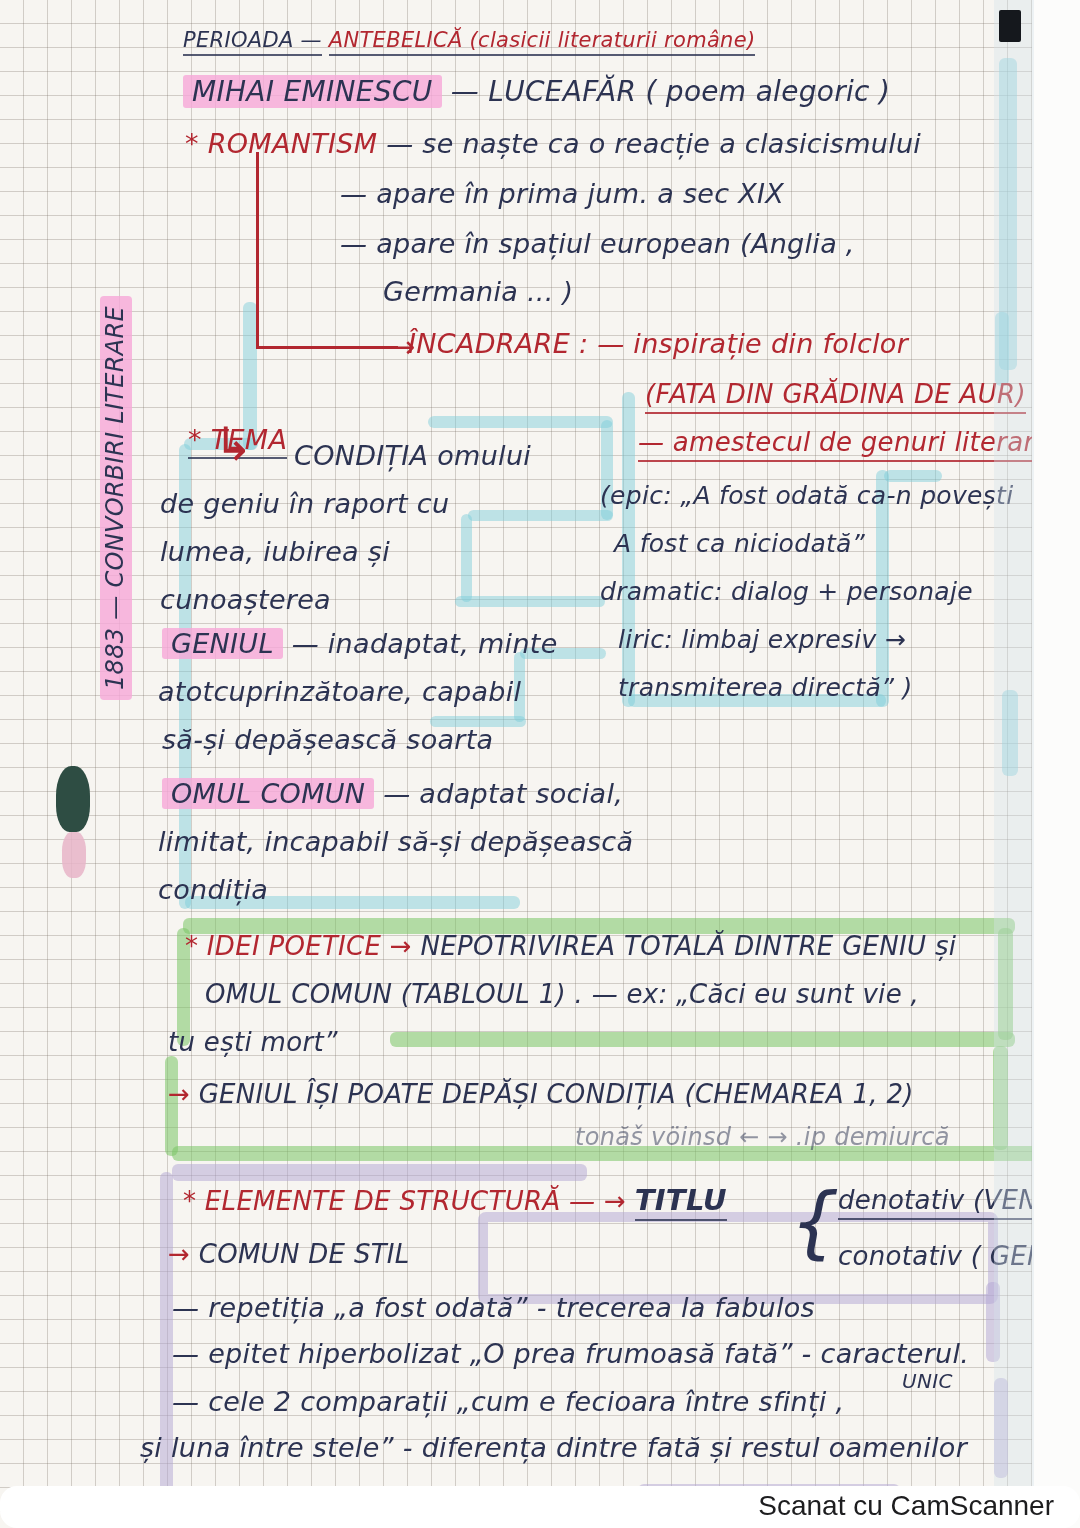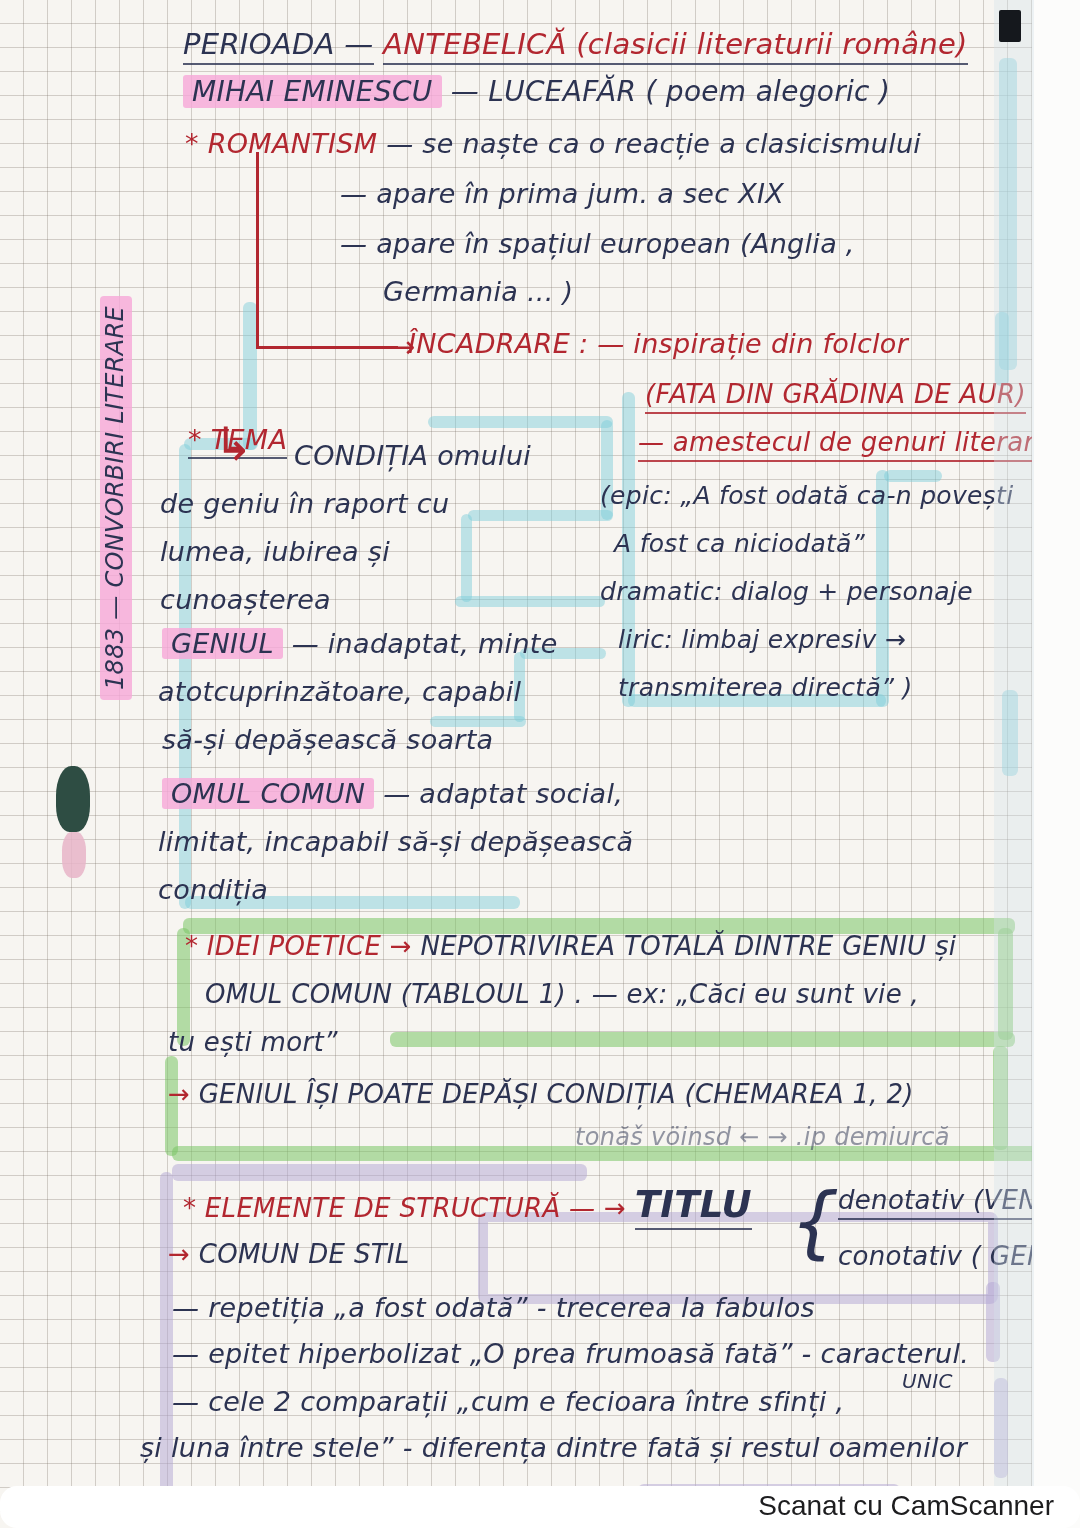--- a/index.html
+++ b/index.html
@@ -66,21 +66,21 @@
   <div class="mk purple" style="left:160px;top:1172px;width:13px;height:340px"></div>
   <div class="mk" style="left:478px;top:1212px;width:500px;height:72px;border:10px solid rgba(178,166,212,.5);border-radius:8px;"></div>
   <div class="mk purple" style="left:986px;top:1282px;width:14px;height:80px"></div>
   <div class="mk purple" style="left:994px;top:1378px;width:14px;height:100px"></div>
   <div class="mk purple" style="left:638px;top:1484px;width:262px;height:12px"></div>
 
   <div class="bracket" style="left:256px;top:152px;width:3px;height:196px"></div>
   <div class="bracket" style="left:256px;top:346px;width:142px;height:3px"></div>
   <div class="t red" style="left:390px;top:330px;font-size:30px">→</div>
 
-  <div class="t" style="left:183px;top:28px;font-size:29px">
+  <div class="t" style="left:183px;top:28px;font-size:21px">
     <span class="ink udark">PERIOADA —</span>
     <span class="red udark">ANTEBELICĂ (clasicii literaturii române)</span>
   </div>
 
   <div class="t" style="left:183px;top:76px;font-size:28px">
     <span class="ink hl">MIHAI EMINESCU</span>
     <span class="ink">— LUCEAFĂR ( poem alegoric )</span>
   </div>
 
   <div class="t" style="left:185px;top:128px">
@@ -132,21 +132,21 @@
   <div class="t ink" style="left:168px;top:1028px;font-size:26px">tu ești mort”</div>
   <div class="t" style="left:168px;top:1080px;font-size:26px">
     <span class="red">→</span>
     <span class="ink">GENIUL ÎȘI POATE DEPĂȘI CONDIȚIA (CHEMAREA 1, 2)</span>
   </div>
   <div class="t fade" style="left:575px;top:1124px;font-size:24px">tonăš vöinsd ←  → .ip demiurcă</div>
 
   <div class="t" style="left:183px;top:1184px;font-size:26px">
     <span class="red">* ELEMENTE DE STRUCTURĂ</span>
     <span class="red">— →</span>
-    <span class="ink udark" style="font-weight:bold;font-size:37px">TITLU</span>
+    <span class="ink udark" style="font-weight:bold;font-size:29px">TITLU</span>
   </div>
   <div class="t ink" style="left:790px;top:1178px;font-size:78px;font-weight:200">{</div>
   <div class="t ink udark" style="left:838px;top:1186px;font-size:26px">denotativ (VENUS)</div>
   <div class="t ink" style="left:838px;top:1242px;font-size:26px">conotativ ( GENIU )</div>
 
   <div class="t" style="left:168px;top:1240px;font-size:26px">
     <span class="red">→</span>
     <span class="ink">COMUN DE STIL</span>
   </div>
 

